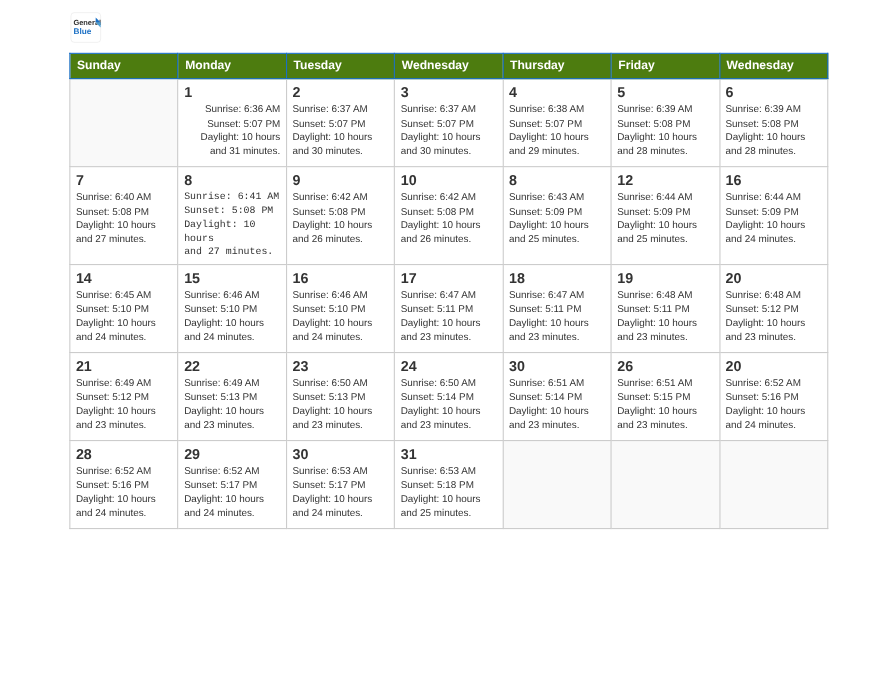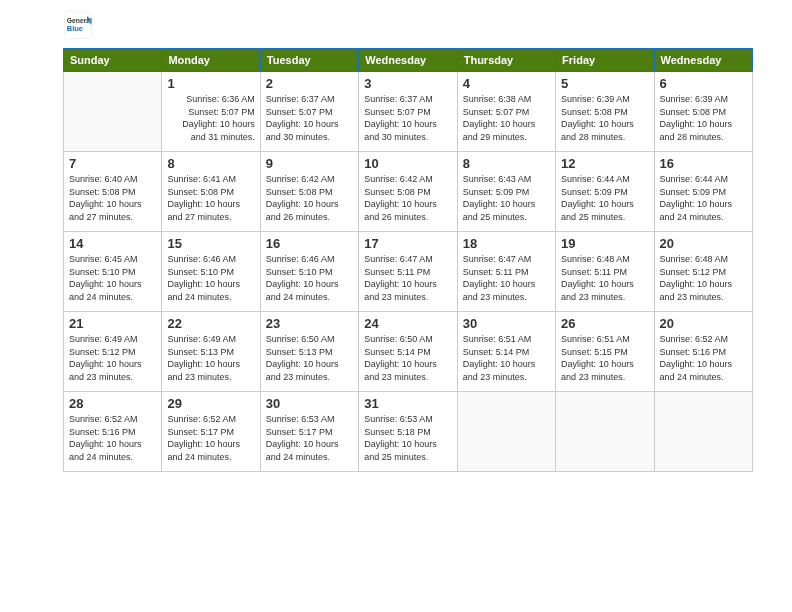--- a/index.html
+++ b/index.html
@@ -168,21 +168,21 @@
         <tr>
           <td>
             <div class="day-number">7</div>
             <div class="day-info" style="white-space: pre-line;">Sunrise: 6:40 AM
 Sunset: 5:08 PM
 Daylight: 10 hours
 and 27 minutes.</div>
           </td>
           <td>
             <div class="day-number">8</div>
-            <div class="day-info" style="white-space: pre-line;">Sunrise: 6:41 AM
+            <div class="day-info" style="white-space: pre-line; font-family: Liberation Mono, monospace;">Sunrise: 6:41 AM
 Sunset: 5:08 PM
 Daylight: 10 hours
 and 27 minutes.</div>
           </td>
           <td>
             <div class="day-number">9</div>
             <div class="day-info" style="white-space: pre-line;">Sunrise: 6:42 AM
 Sunset: 5:08 PM
 Daylight: 10 hours
 and 26 minutes.</div>

